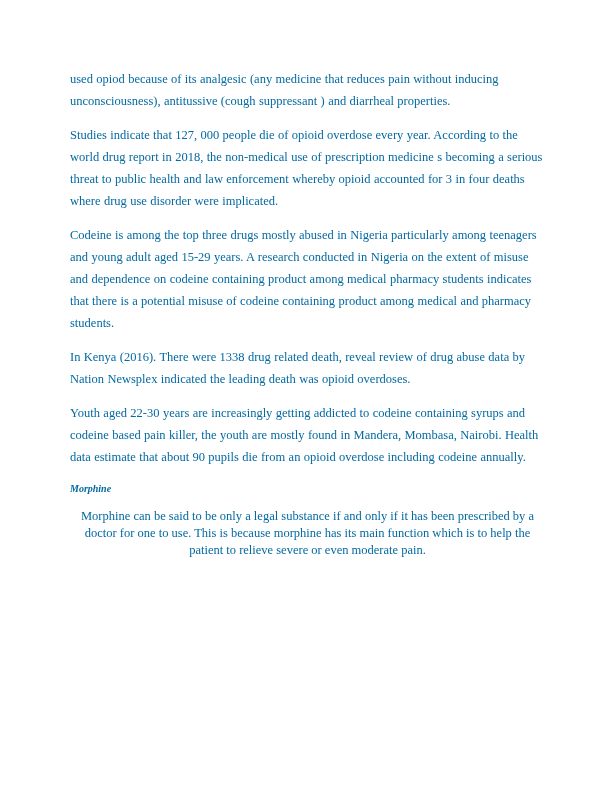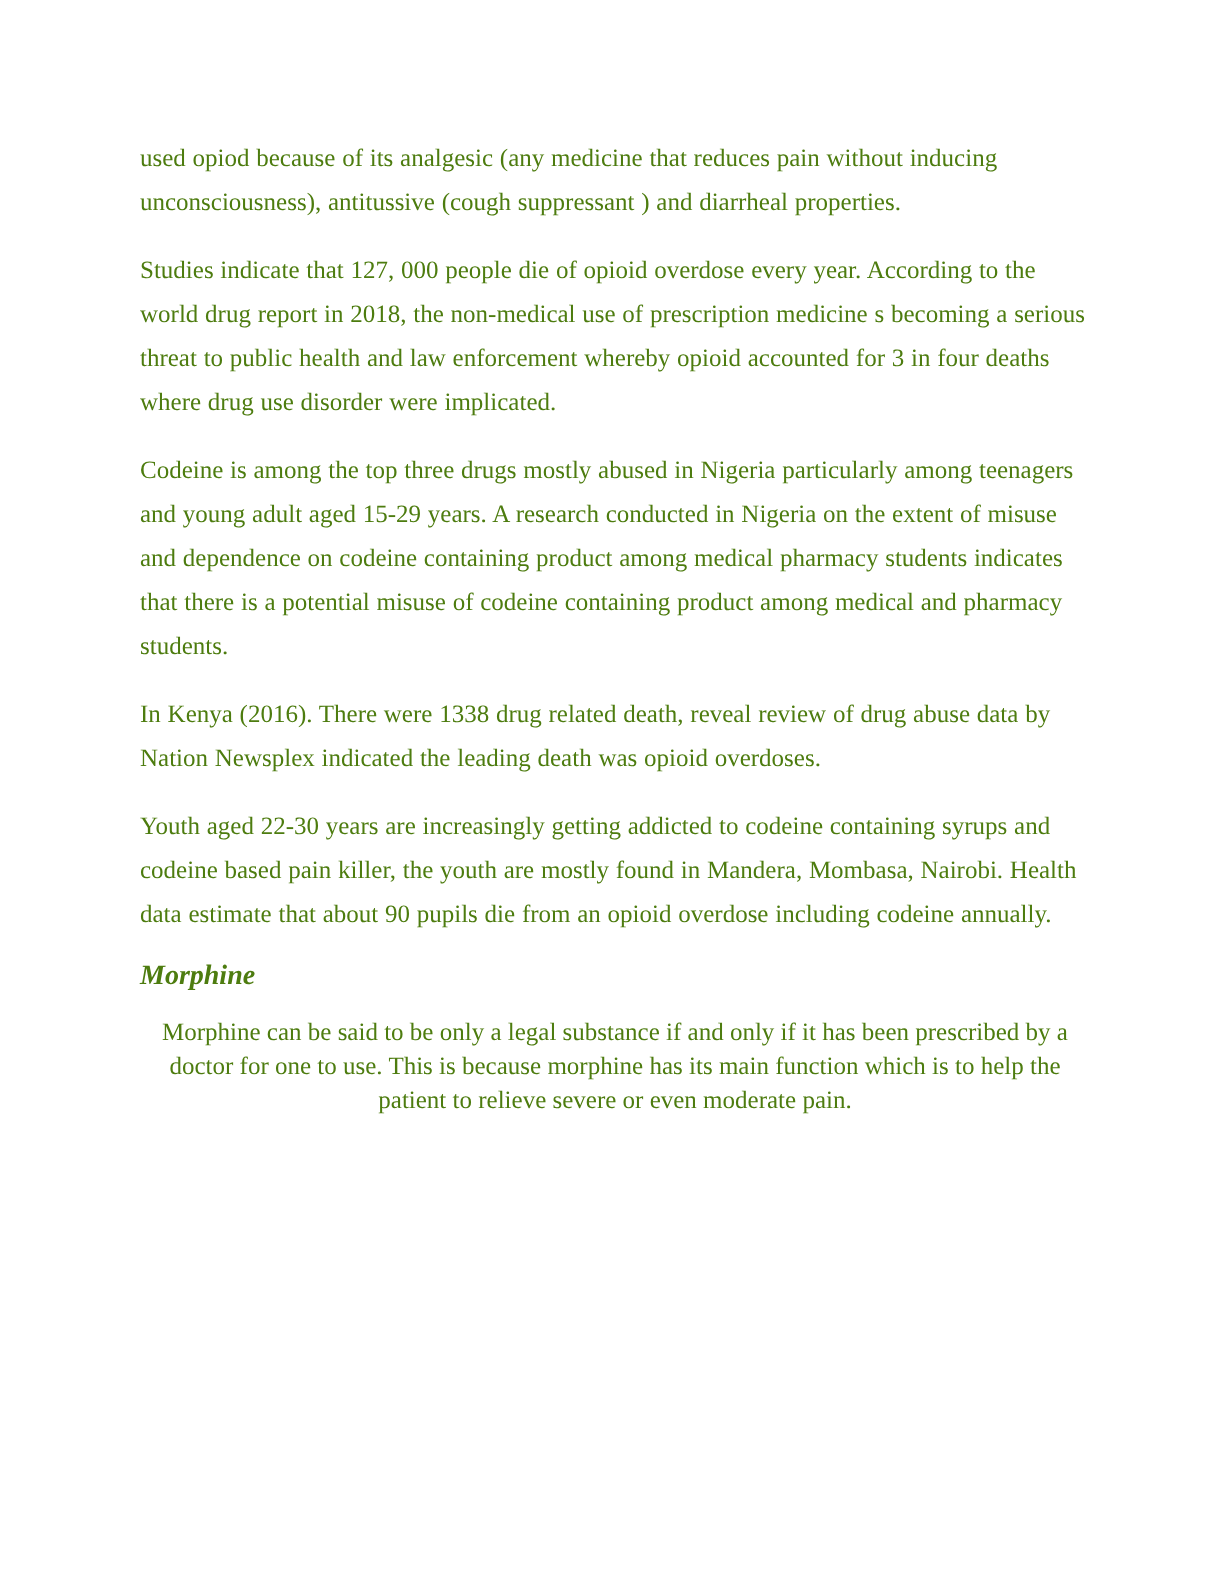--- a/index.html
+++ b/index.html
@@ -9,41 +9,41 @@
   }
   .page {
     position: relative;
     width: 612px;
     height: 792px;
     background: #ffffff;
     box-sizing: border-box;
     padding: 68px 67px 0 70px;
     font-family: "Liberation Serif", "DejaVu Serif", serif;
     font-size: 12.5px;
-    color: #4d7c0f;
+    color: #0369a1;
     overflow: hidden;
   }
   .content {
     width: 475px;
   }
   .para {
     margin: 0 0 12px 0;
     line-height: 22px;
     text-align: left;
     word-spacing: 0.02em;
   }
   .heading {
     margin: 0;
     font-size: 12.5px;
     line-height: 18px;
     font-weight: 700;
   }
   .subheading {
     margin: 0;
-    font-size: 14px;
+    font-size: 10px;
     line-height: 18px;
     font-weight: 700;
     font-style: italic;
   }
   .para-single {
     margin: 10px 0 0 0;
     line-height: 17px;
     text-align: center;
   }
 </style>

